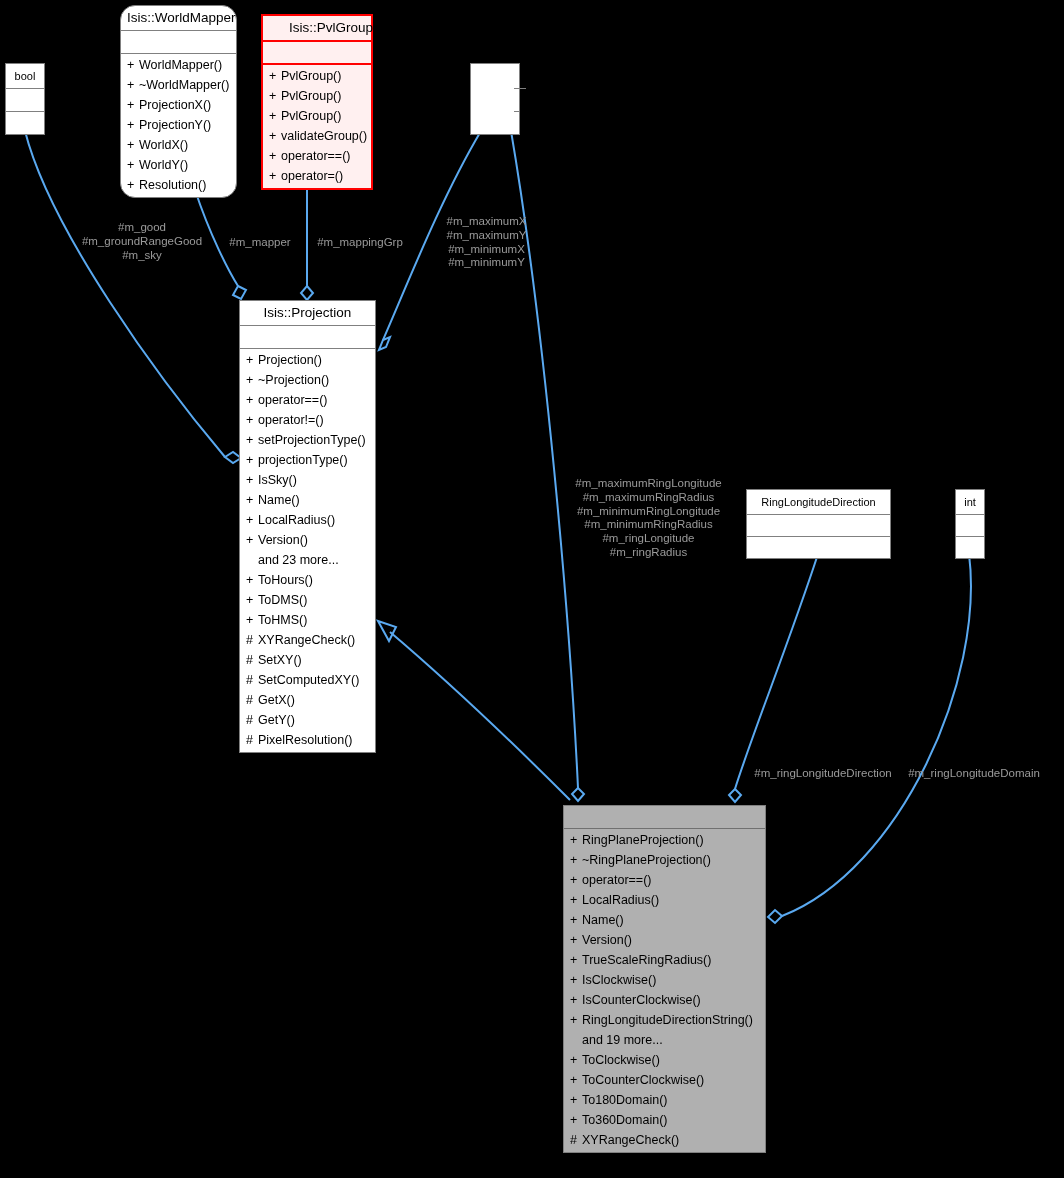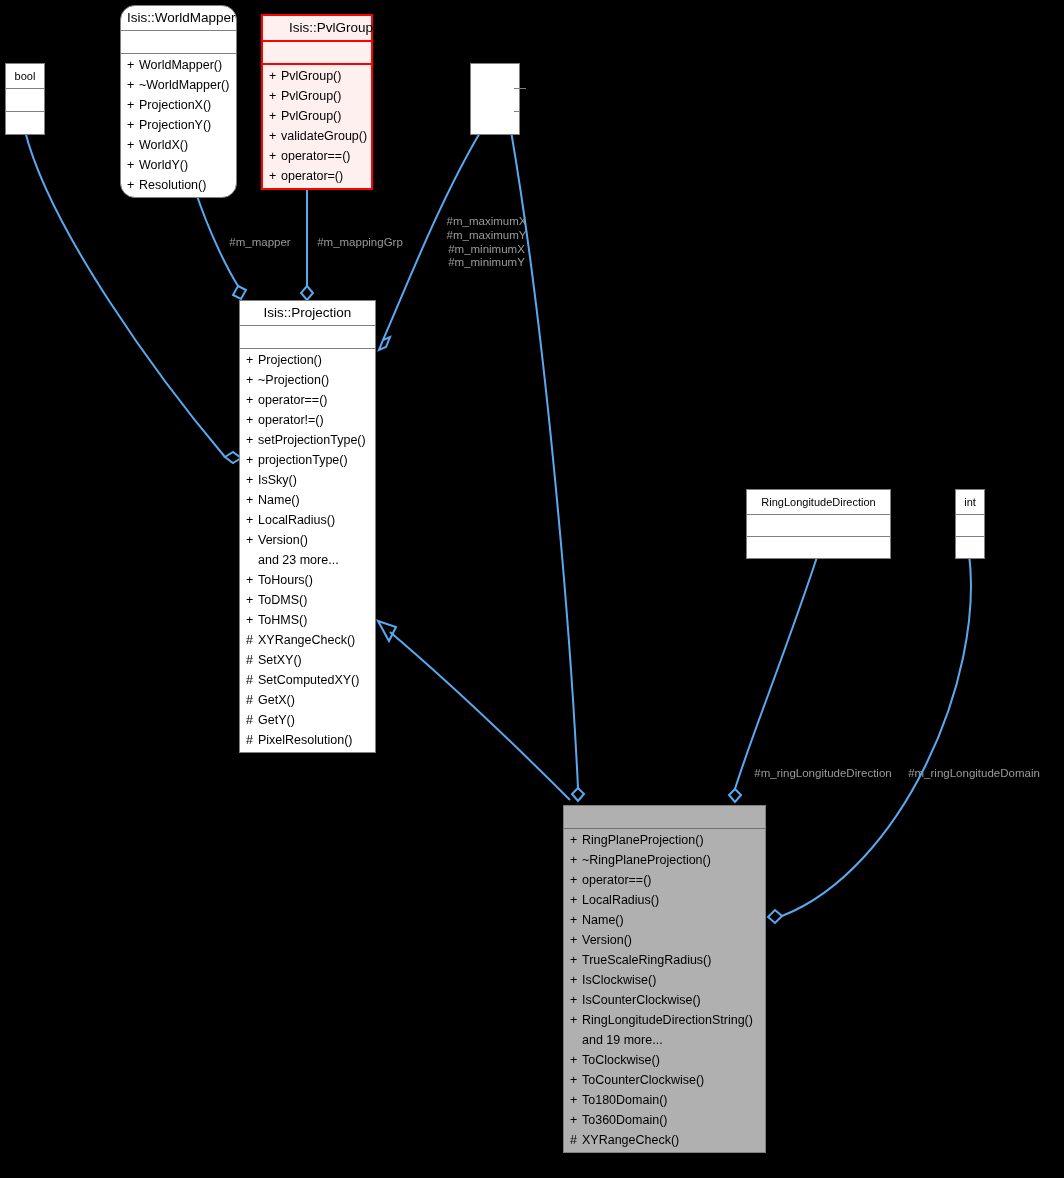--- a/index.html
+++ b/index.html
@@ -209,30 +209,43 @@
       <div class="row"><span class="vis">+</span><span>RingLongitudeDirectionString()</span></div>
       <div class="row"><span class="vis"></span><span>and 19 more...</span></div>
       <div class="row"><span class="vis">+</span><span>ToClockwise()</span></div>
       <div class="row"><span class="vis">+</span><span>ToCounterClockwise()</span></div>
       <div class="row"><span class="vis">+</span><span>To180Domain()</span></div>
       <div class="row"><span class="vis">+</span><span>To360Domain()</span></div>
       <div class="row"><span class="vis">#</span><span>XYRangeCheck()</span></div>
     </div>
   </div>
 
+  <div class="elabel multi" style="left:72px; top:221px; width:140px;">
+    <div>#m_good</div>
+    <div>#m_groundRangeGood</div>
+    <div>#m_sky</div>
+  </div>
 
   <div class="elabel" style="left:224px; top:236px; width:72px;">#m_mapper</div>
 
   <div class="elabel" style="left:310px; top:236px; width:100px;">#m_mappingGrp</div>
 
   <div class="elabel multi" style="left:434px; top:215px; width:105px;">
     <div>#m_maximumX</div>
     <div>#m_maximumY</div>
     <div>#m_minimumX</div>
     <div>#m_minimumY</div>
   </div>
 
+  <div class="elabel multi" style="left:560px; top:477px; width:177px;">
+    <div>#m_maximumRingLongitude</div>
+    <div>#m_maximumRingRadius</div>
+    <div>#m_minimumRingLongitude</div>
+    <div>#m_minimumRingRadius</div>
+    <div>#m_ringLongitude</div>
+    <div>#m_ringRadius</div>
+  </div>
 
   <div class="elabel" style="left:743px; top:767px; width:160px;">#m_ringLongitudeDirection</div>
 
   <div class="elabel" style="left:899px; top:767px; width:150px;">#m_ringLongitudeDomain</div>
 
 </div>
 
 </body></html>

